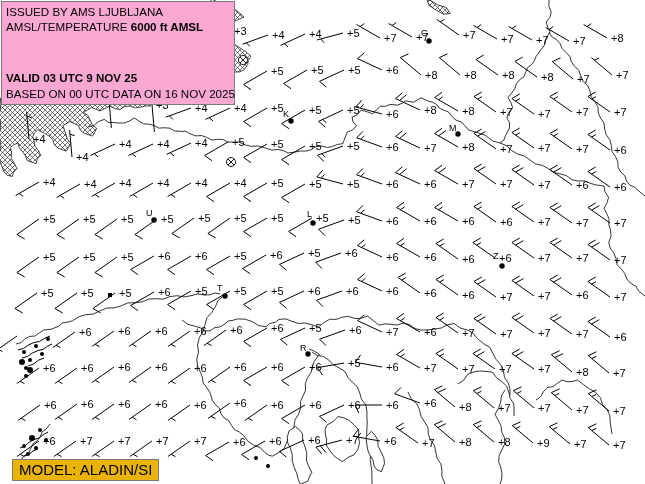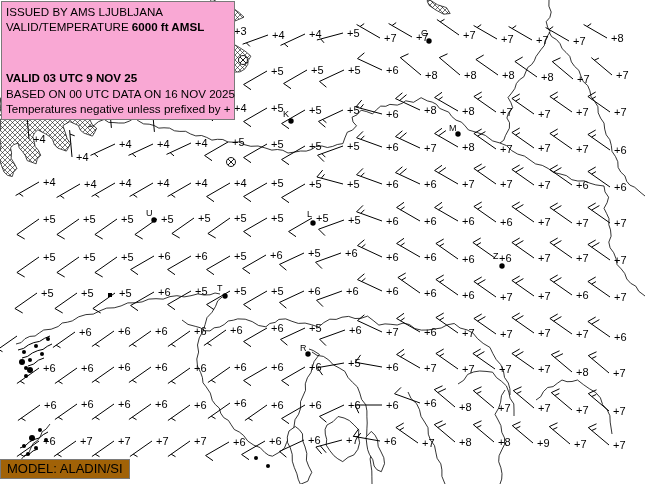--- a/index.html
+++ b/index.html
@@ -4,22 +4,22 @@
 <style>
   html,body{margin:0;padding:0;background:#ffffff;}
   #stage{position:relative;width:645px;height:484px;background:#fff;overflow:hidden;
          font-family:"Liberation Sans",sans-serif;}
   #map{position:absolute;left:0;top:0;}
   .infobox{position:absolute;left:1px;top:1px;width:224px;background:#f9a8d4;
            border:1px solid #7a7a7a;padding:2px 4px 3px 4px;
            font-size:11.6px;line-height:15.2px;color:#000;z-index:5;}
   .infobox div{white-space:nowrap;}
   .b{font-weight:bold;margin-top:36px;}
-  .modelbox{position:absolute;left:0;top:459px;background:#a16207;border:1px solid #7a7a7a;
-            padding:1px 6px 2px 6px;font-size:13px;color:#000;z-index:5;}
+  .modelbox{position:absolute;left:12px;top:459px;background:#eab308;border:1px solid #7a7a7a;
+            padding:1px 6px 2px 6px;font-size:15px;color:#000;z-index:5;}
   text{font-family:"Liberation Sans",sans-serif;}
 </style>
 </head>
 <body>
 
 <div id="stage">
   <svg id="map" width="645" height="484" viewBox="0 0 645 484">
     <defs>
       <pattern id="xhatch" width="5" height="5" patternUnits="userSpaceOnUse">
         <path d="M0,5 L5,0 M0,0 L5,5" stroke="#000" stroke-width="0.55" fill="none"></path>
@@ -1082,22 +1082,21 @@
         <g>
           <circle cx="231" cy="162" r="4.5" fill="#fff" stroke="#000" stroke-width="0.9"></circle>
           <path d="M228,159L234,165M228,165L234,159" stroke="#000" stroke-width="0.9"></path>
         </g>
         <rect x="108" y="293" width="4" height="4" fill="#000"></rect>
       </g>
   </svg>
 
   <div class="infobox">
     <div>ISSUED BY AMS LJUBLJANA</div>
-    <div><span>VALID/TEMPERATURE </span><span class="b">6000 ft AMSL</span></div>
+    <div><span>AMSL/TEMPERATURE </span><span class="b">6000 ft AMSL</span></div>
     <div class="b">VALID 03 UTC 9 NOV 25</div>
     <div>BASED ON 00 UTC DATA ON 16 NOV 2025</div>
-    <div>Temperatures negative unless prefixed by +</div>
   </div>
 
   <div class="modelbox">
     <span>MODEL: ALADIN/SI</span>
   </div>
 </div>
 
 </body></html>

